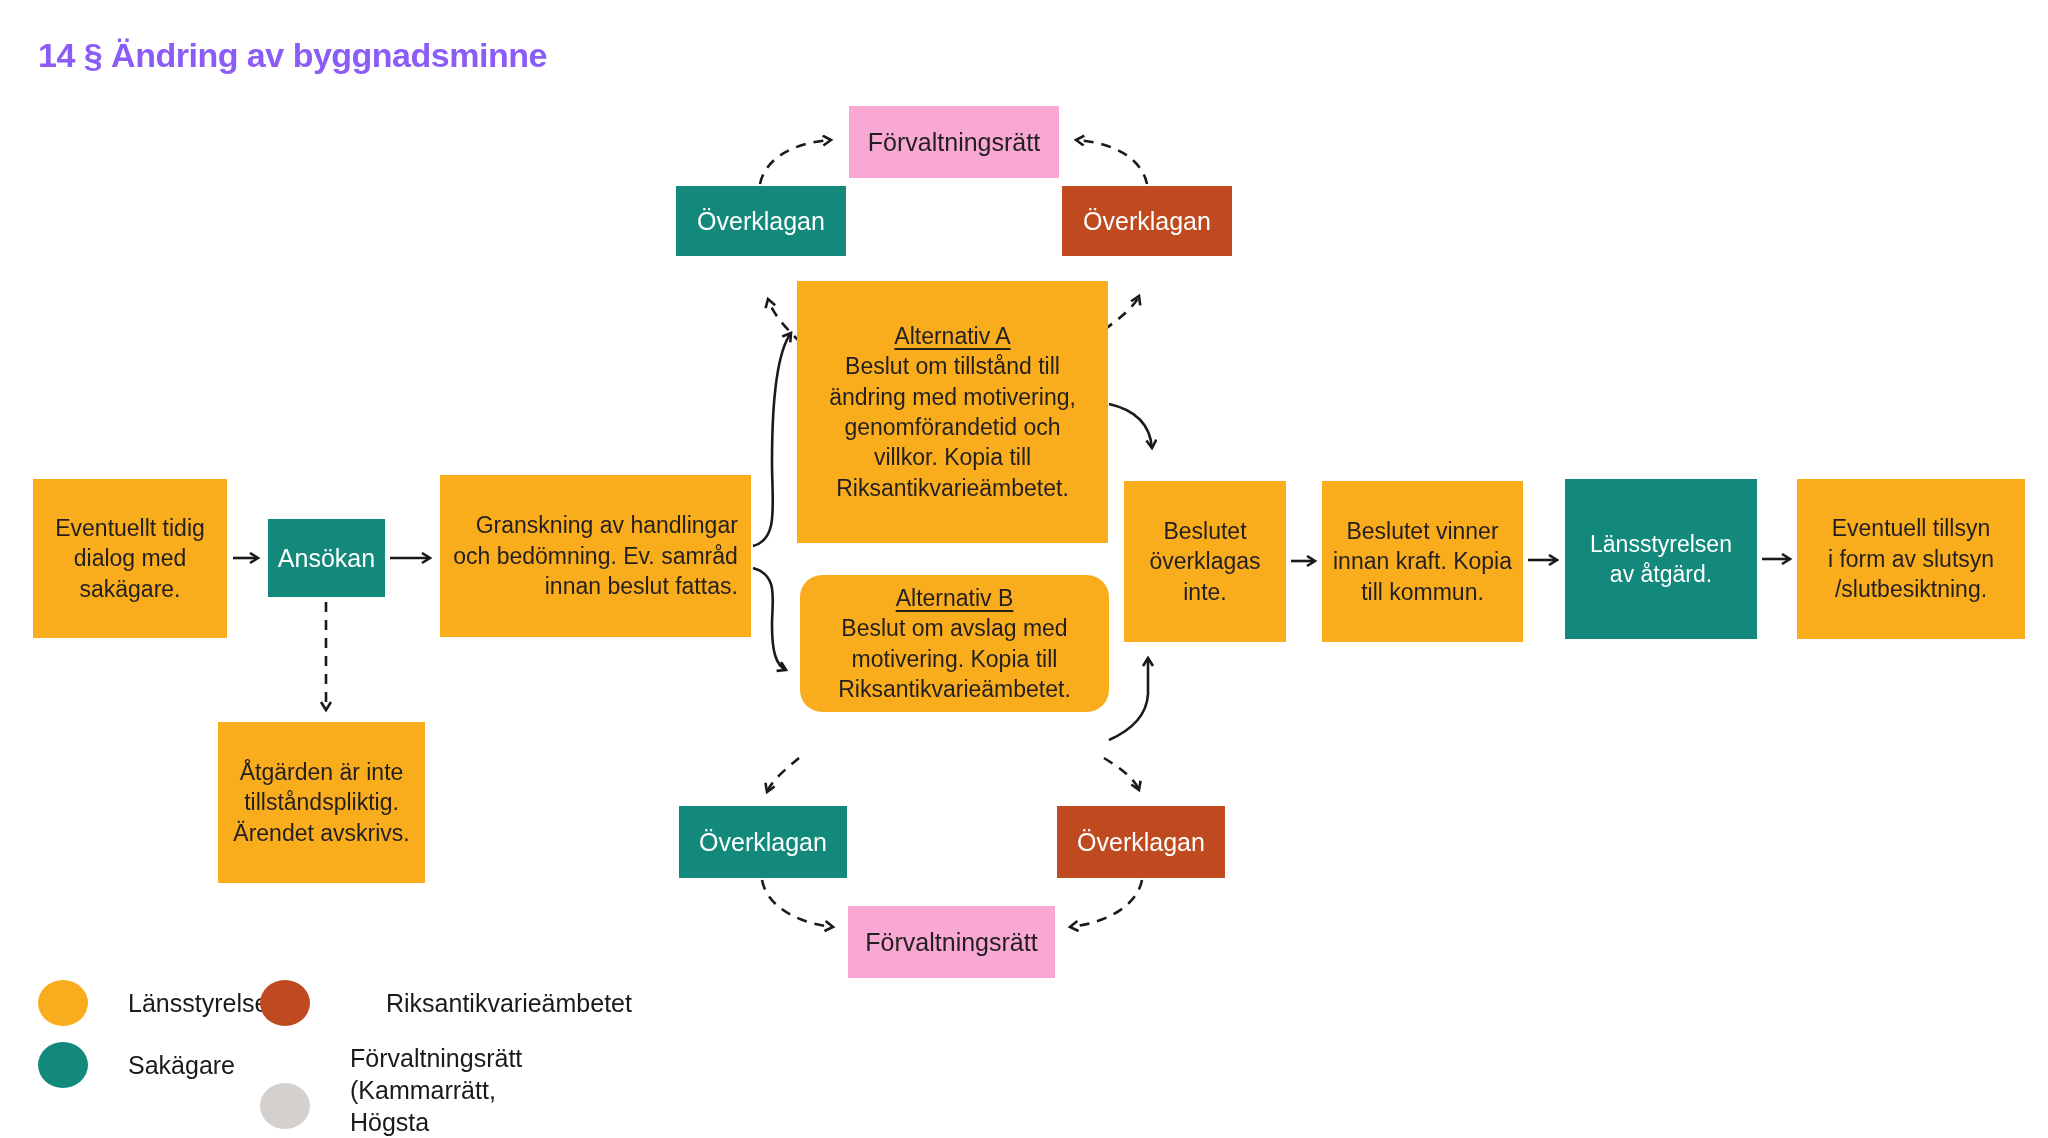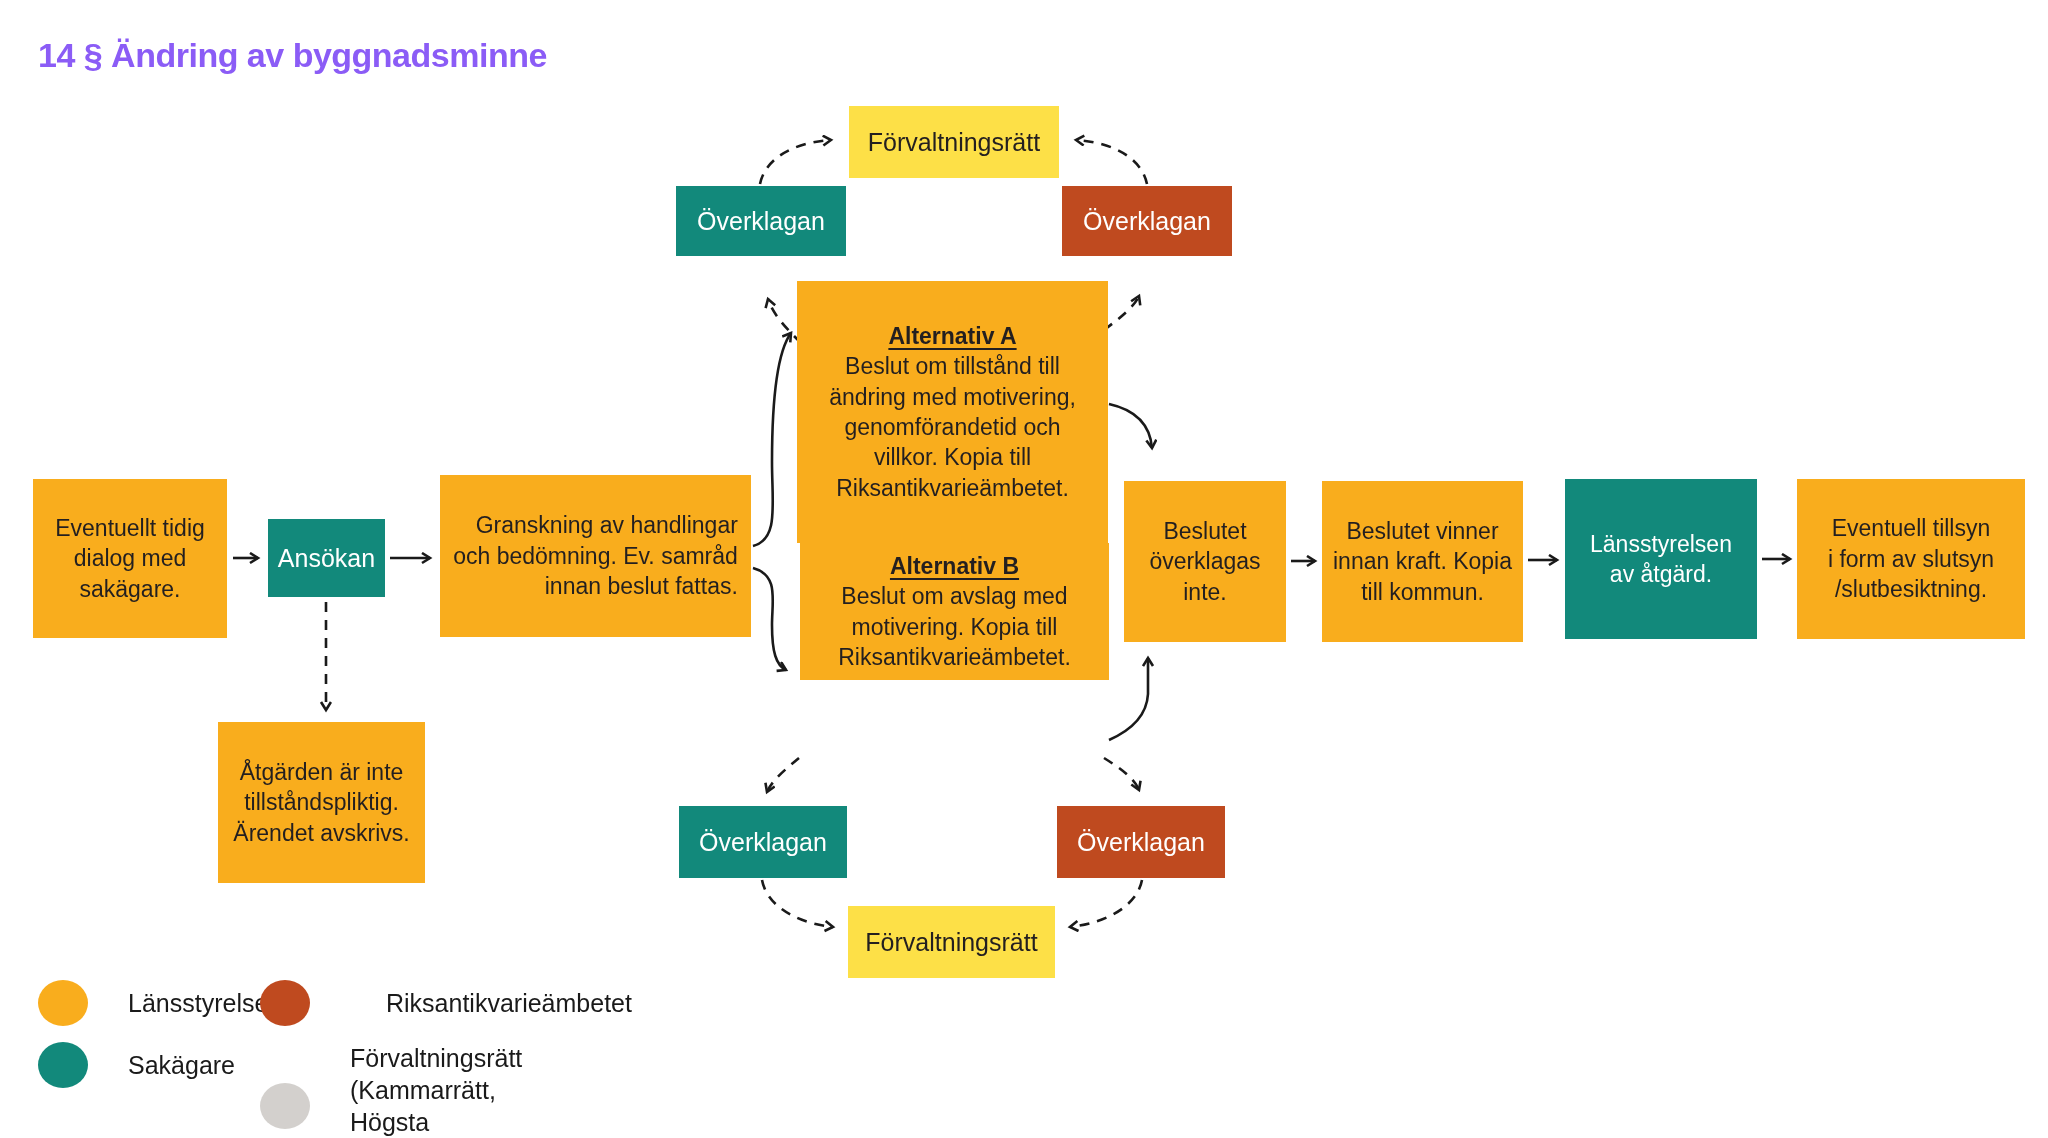--- a/index.html
+++ b/index.html
@@ -11,23 +11,23 @@
     position:absolute;left:38px;top:36px;font-size:34px;font-weight:700;
     letter-spacing:-0.5px;color:#8b5cf6;
   }
   .box{
     position:absolute;display:flex;flex-direction:column;align-items:center;justify-content:center;
     text-align:center;font-size:23px;line-height:1.32;white-space:pre-line;padding:4px;box-sizing:border-box;
   }
   .orange{background:#F9AD1D;color:#231f20;}
   .teal{background:#12897B;color:#ffffff;}
   .red{background:#BF4A1F;color:#ffffff;}
-  .gray{background:#fde047;color:#231f20;}
+  .gray{background:#f9a8d4;color:#231f20;}
   .small-label{font-size:25px;}
-  .alt-heading{text-decoration:underline;text-underline-offset:4px;font-weight:bold;}
+  .alt-heading{text-decoration:underline;text-underline-offset:4px;}
   #arrows{position:absolute;left:0;top:0;width:2048px;height:1138px;pointer-events:none;}
   #arrows path{fill:none;stroke:#1a1a1a;stroke-width:2.6px;}
   #arrows path.dashed{stroke-dasharray:10 8;}
   .legend{position:absolute;left:38px;top:976px;}
   .legend-row{position:absolute;display:flex;align-items:center;}
   .legend-dot{width:50px;height:46px;border-radius:50%;flex:0 0 auto;}
   .legend-label{margin-left:40px;font-size:25px;line-height:1.28;white-space:pre-line;color:#1a1a1a;}
 </style>
 </head>
 <body>
@@ -86,21 +86,21 @@
 
   <div class="box orange" style="left:797px;top:281px;width:311px;height:262px;">
     <span class="alt-heading">Alternativ A</span>
     <span>Beslut om tillstånd till
 ändring med motivering,
 genomförandetid och
 villkor. Kopia till
 Riksantikvarieämbetet.</span>
   </div>
 
-  <div class="box orange" style="left:800px;top:543px;width:309px;height:137px;">
+  <div class="box orange" style="left:800px;top:575px;width:309px;height:137px;border-radius:22px;">
     <span class="alt-heading">Alternativ B</span>
     <span>Beslut om avslag med
 motivering. Kopia till
 Riksantikvarieämbetet.</span>
   </div>
 
   <div class="box gray small-label" style="left:849px;top:106px;width:210px;height:72px;">
     <span>Förvaltningsrätt</span>
   </div>
   <div class="box teal small-label" style="left:676px;top:186px;width:170px;height:70px;">

